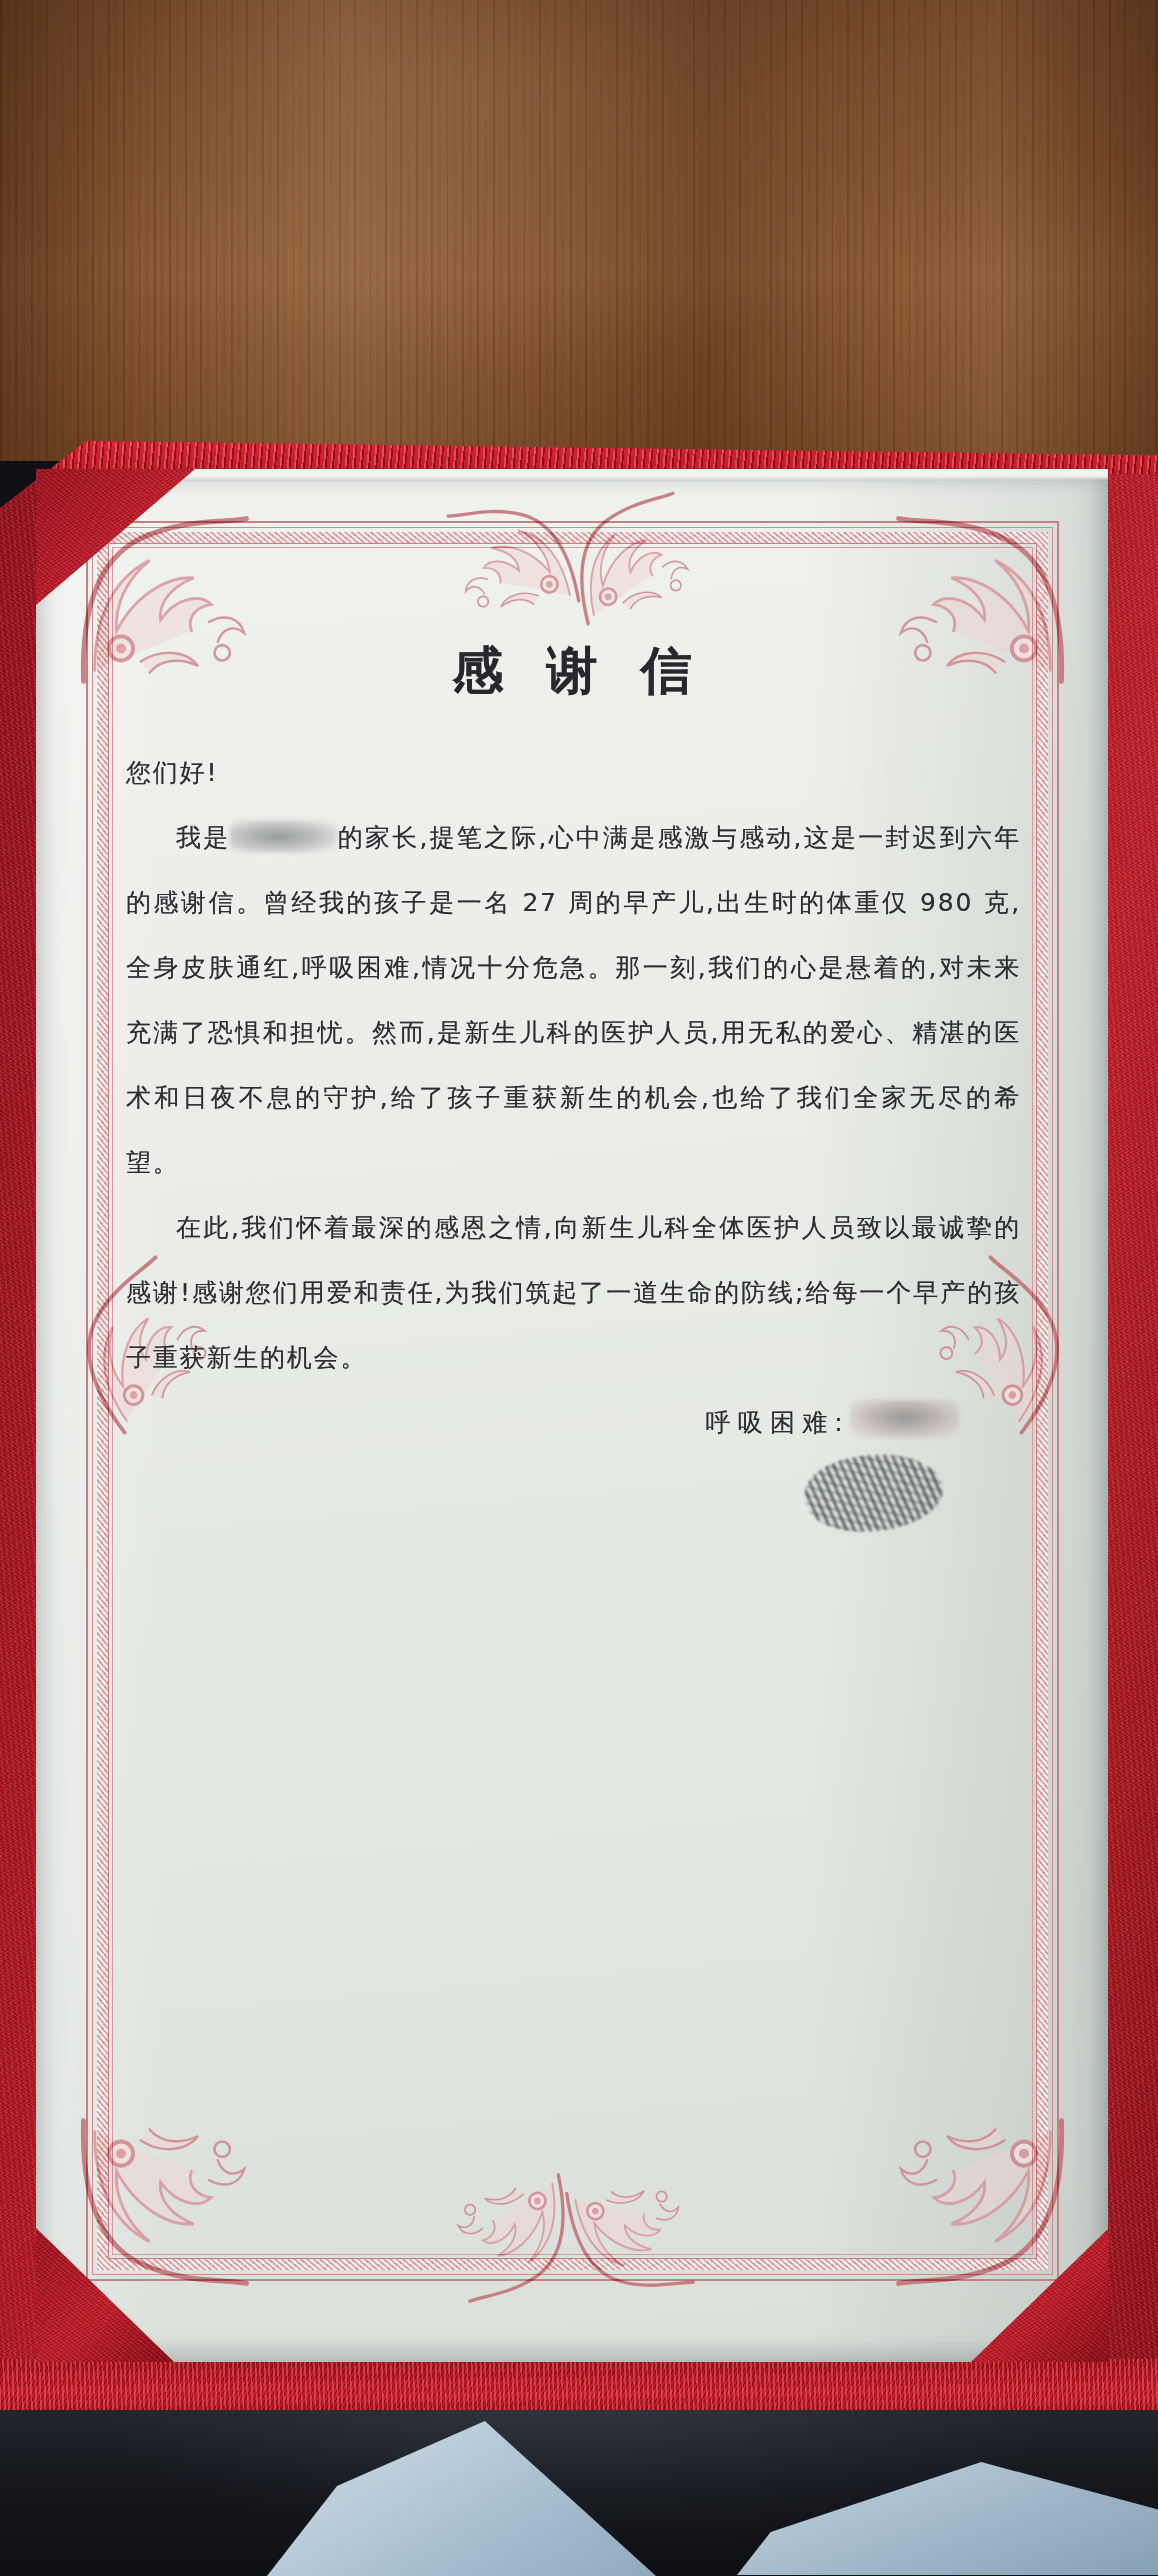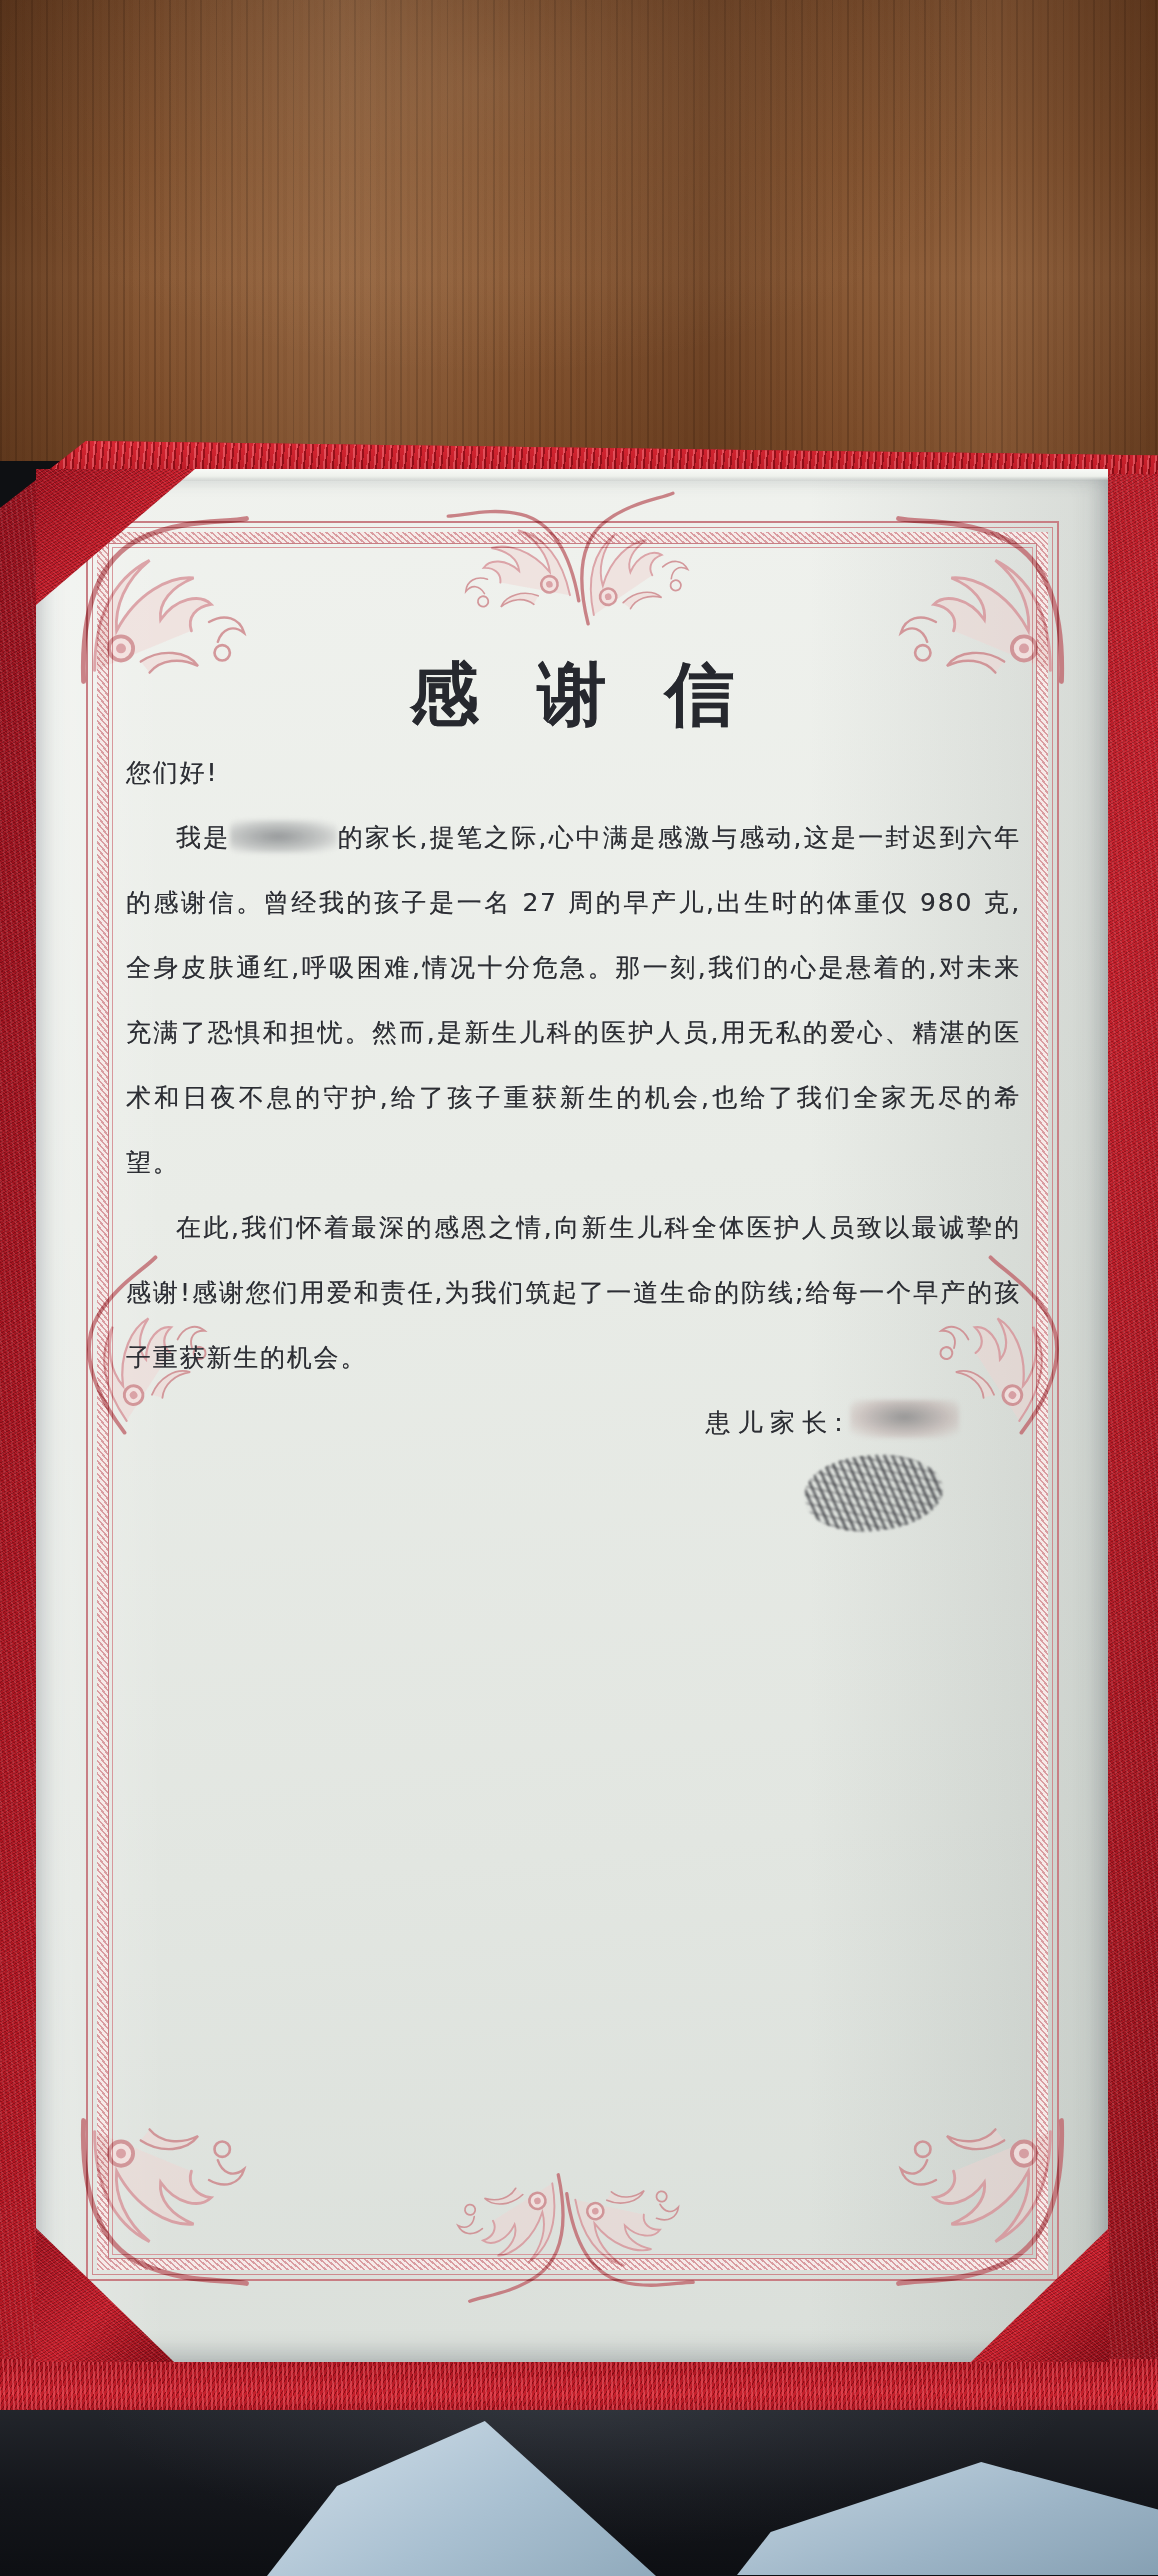--- a/index.html
+++ b/index.html
@@ -87,21 +87,21 @@
   .fl-tc1{left:calc(50% - 119px);top:-22px;width:119px;height:119px;transform:scaleX(-1) rotate(12deg);}
   .fl-tc2{left:calc(50% - 1.8px);top:-22px;width:119px;height:119px;transform:rotate(-12deg);}
   .fl-ml{left:-14.5px;top:756px;width:136px;height:136px;transform:rotate(-35deg);}
   .fl-mr{right:-14.5px;top:756px;width:136px;height:136px;transform:scaleX(-1) rotate(-35deg);}
   .fl-bc1{left:calc(50% - 118px);bottom:-16.3px;width:118px;height:118px;transform:scale(-1,-1) rotate(-10deg);}
   .fl-bc2{left:calc(50% - 1.8px);bottom:-16.3px;width:118px;height:118px;transform:scaleY(-1) rotate(10deg);}
 
   
   .title{
     position:absolute;top:134px;left:0;width:100%;text-align:center;z-index:5;
-    font-size:69px;font-weight:600;color:#26282e;
+    font-size:51px;font-weight:600;color:#26282e;
     letter-spacing:.85em;text-indent:.85em;
     text-shadow:0 0 0.5px rgba(20,20,25,.6);
   }
   .letter-body{
     position:absolute;left:90px;right:87px;top:271px;z-index:5;
     font-size:25px;line-height:65px;letter-spacing:1.8px;color:#2c2e34;
     text-align:justify;text-shadow:0 0 0.5px rgba(20,20,25,.55);
   }
   .letter-body p{margin:0;text-indent:2em;}
   .letter-body p.no-indent{text-indent:0;}
@@ -202,21 +202,21 @@
         </svg>
     </div>
 
     <h1 class="title">感谢信</h1>
 
     <div class="letter-body">
       <p class="no-indent">您们好!</p>
       <p><span>我是</span><span class="redact redact-name"></span><span>的家长,提笔之际,心中满是感激与感动,这是一封迟到六年的感谢信。曾经我的孩子是一名 27 周的早产儿,出生时的体重仅 980 克,全身皮肤通红,呼吸困难,情况十分危急。那一刻,我们的心是悬着的,对未来充满了恐惧和担忧。然而,是新生儿科的医护人员,用无私的爱心、精湛的医术和日夜不息的守护,给了孩子重获新生的机会,也给了我们全家无尽的希望。</span></p>
       <p>在此,我们怀着最深的感恩之情,向新生儿科全体医护人员致以最诚挚的感谢!感谢您们用爱和责任,为我们筑起了一道生命的防线;给每一个早产的孩子重获新生的机会。</p>
 
-      <p class="sig-row"><span>患儿家长:</span><span class="redact redact-sig"></span></p>
+      <p class="sig-row"><span>呼吸困难:</span><span class="redact redact-sig"></span></p>
       <p class="scribble-row"><span class="scribble"></span></p>
     </div>
   </div>
 
   <div class="corner corner-tl"></div>
   <div class="corner corner-bl"></div>
   <div class="corner corner-br"></div>
 
   <div class="fabric">
     <div class="cloth cloth-a"></div>

